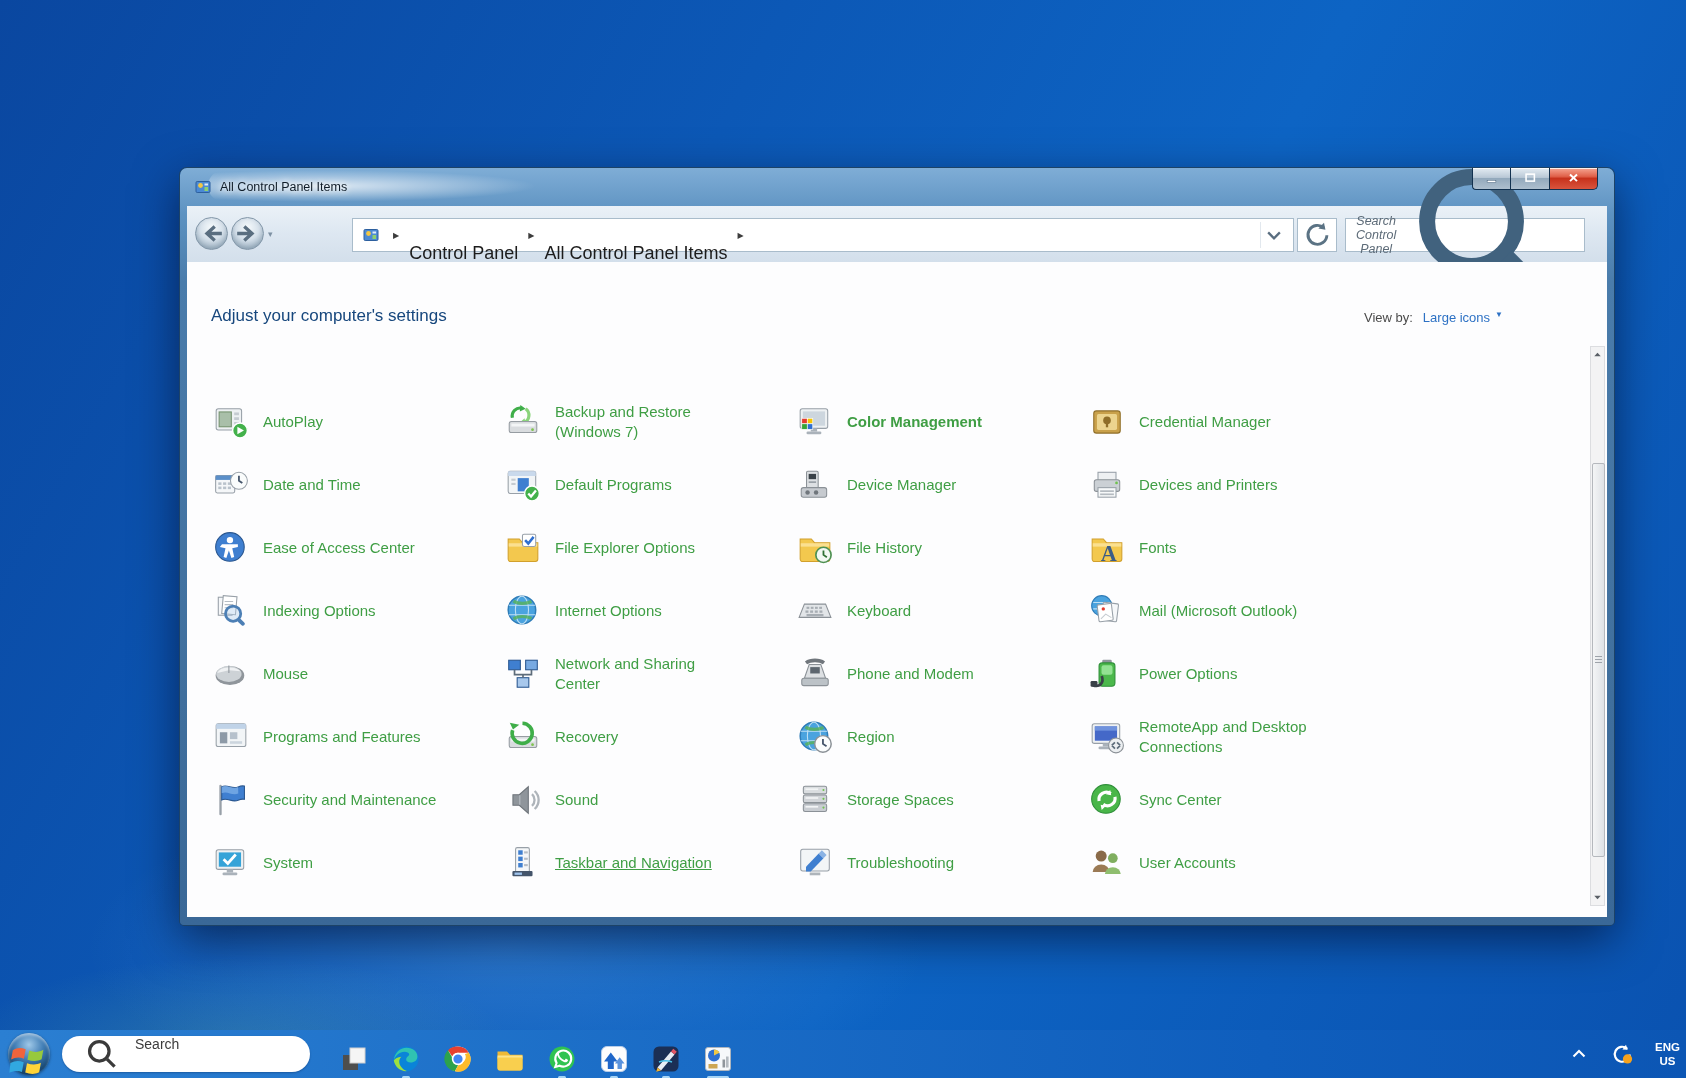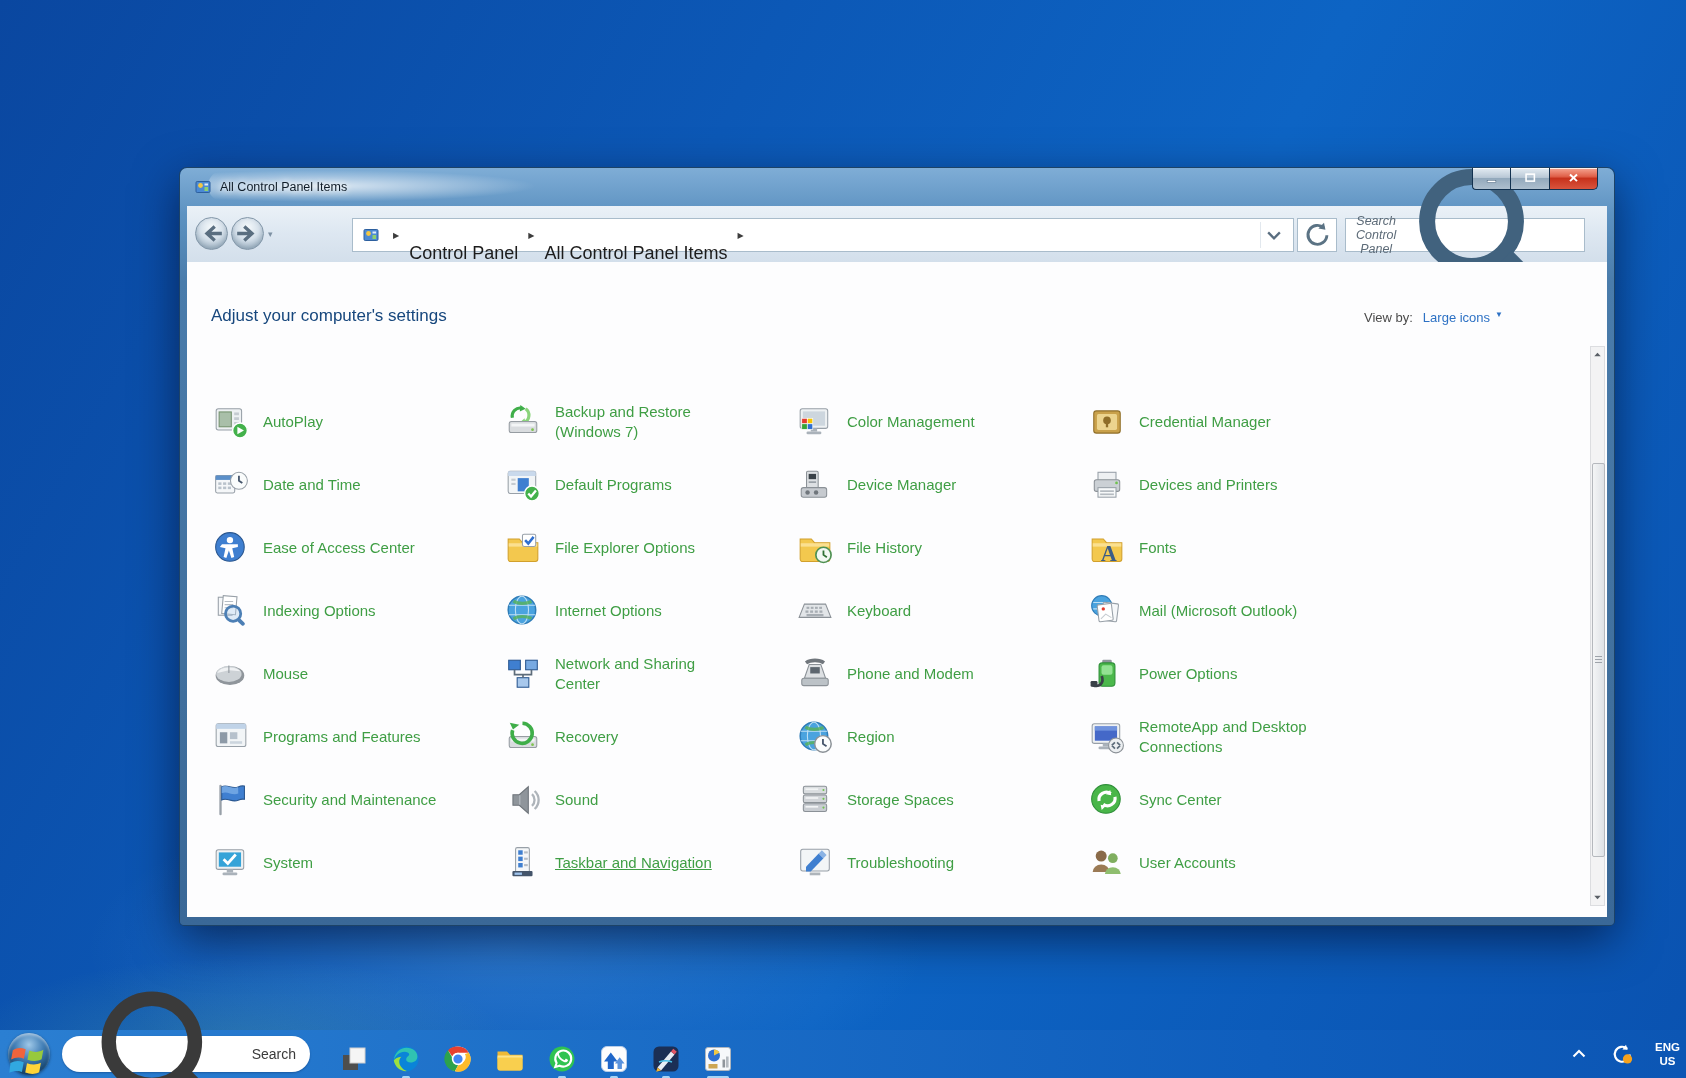--- a/index.html
+++ b/index.html
@@ -67,22 +67,22 @@
     background:linear-gradient(90deg,#f4f5f6,#dfe2e6);}
   .sgrip{position:absolute;left:2px;top:50%;width:7px;height:7px;margin-top:-4px;
     background:repeating-linear-gradient(180deg,#9ea3aa 0 1px,transparent 1px 3px);}
   
   .taskbar{position:absolute;left:0;bottom:0;width:1686px;height:48px;
     background:linear-gradient(90deg,#2b7fd2 0%,#1a6cc6 40%,#0f5ebd 75%,#0c56b4 100%);
     display:flex;align-items:center;}
   .startorb{width:42px;height:42px;border-radius:50%;margin-left:8px;display:flex;align-items:center;justify-content:center;
     background:radial-gradient(circle at 50% 28%,#9fc8e8 0%,#3f7cb4 40%,#16456f 75%,#0b3156 100%);
     box-shadow:inset 0 2px 3px rgba(255,255,255,.5), 0 1px 3px rgba(0,0,0,.4);}
-  .tb-search{width:248px;height:36px;border-radius:18px;background:#fff;margin-left:12px;display:flex;align-items:center;
-    padding:0 14px;box-sizing:border-box;box-shadow:0 1px 2px rgba(0,20,60,.3);}
+  .tb-search{width:248px;height:36px;border-radius:18px;background:#fff;margin-left:12px;display:flex;
+    padding:0 14px;box-sizing:border-box;box-shadow:0 1px 2px rgba(0,20,60,.3);gap:7px;}
   .tb-search span{font-size:14px;color:#3b3b3b;margin-left:8px;}
   .tb-icons{display:flex;align-items:flex-start;margin-left:18px;}
   .tb-item{width:30px;margin:0 11px;position:relative;padding-top:9px;}
   .tb-item .ind{position:absolute;left:50%;bottom:-5px;transform:translateX(-50%);height:3px;border-radius:2px;background:#a6d4f5;}
   .ind-running{width:8px;}
   .ind-active{width:22px;background:#cfe8fb;}
   .tray{position:absolute;right:0;top:0;height:48px;display:flex;align-items:center;}
   .tray-chev{width:20px;height:20px;margin-right:22px;}
   .tray-sync{width:22px;height:22px;margin-right:22px;}
   .tray-lang{color:#fff;font-size:11.5px;font-weight:bold;line-height:1.25;text-align:center;margin-right:6px;}
@@ -219,21 +219,21 @@
                 <rect x="3" y="4.5" width="26" height="18.5" rx="2" fill="#eef1f3" stroke="#98a0a8"></rect>
                 <rect x="5.5" y="7" width="21" height="13.5" fill="#cdd6de"></rect>
                 <rect x="13" y="23" width="6" height="3" fill="#aab2ba"></rect>
                 <rect x="9" y="26" width="14" height="2.5" rx="1.2" fill="#aab2ba"></rect>
                 <rect x="4.5" y="13.5" width="5.2" height="5.2" fill="#e23b2e" stroke="#fff" stroke-width=".6"></rect>
                 <rect x="9.7" y="13.5" width="5.2" height="5.2" fill="#f7c400" stroke="#fff" stroke-width=".6"></rect>
                 <rect x="4.5" y="18.7" width="5.2" height="5.2" fill="#35a437" stroke="#fff" stroke-width=".6"></rect>
                 <rect x="9.7" y="18.7" width="5.2" height="5.2" fill="#2f6fd0" stroke="#fff" stroke-width=".6"></rect>
               </svg>
             </span>
-            <span class="lbl" style="color: rgb(63, 158, 68);">Color Management</span>
+            <span class="lbl" style="color: rgb(63, 158, 68); font-weight: bold;">Color Management</span>
           </div>
           <div class="cell">
             <span class="icn">
               <svg viewBox="0 0 34 34" width="100%" height="100%">
                 <rect x="4.5" y="6.5" width="25" height="21" rx="2.5" fill="#c9a14b" stroke="#8f6e28"></rect>
                 <rect x="7.5" y="9.5" width="19" height="15" rx="1.5" fill="#ecd48e"></rect>
                 <circle cx="17" cy="15.5" r="3.6" fill="#8f6e28"></circle>
                 <rect x="15.9" y="16" width="2.2" height="6" fill="#8f6e28"></rect>
               </svg>
             </span>

